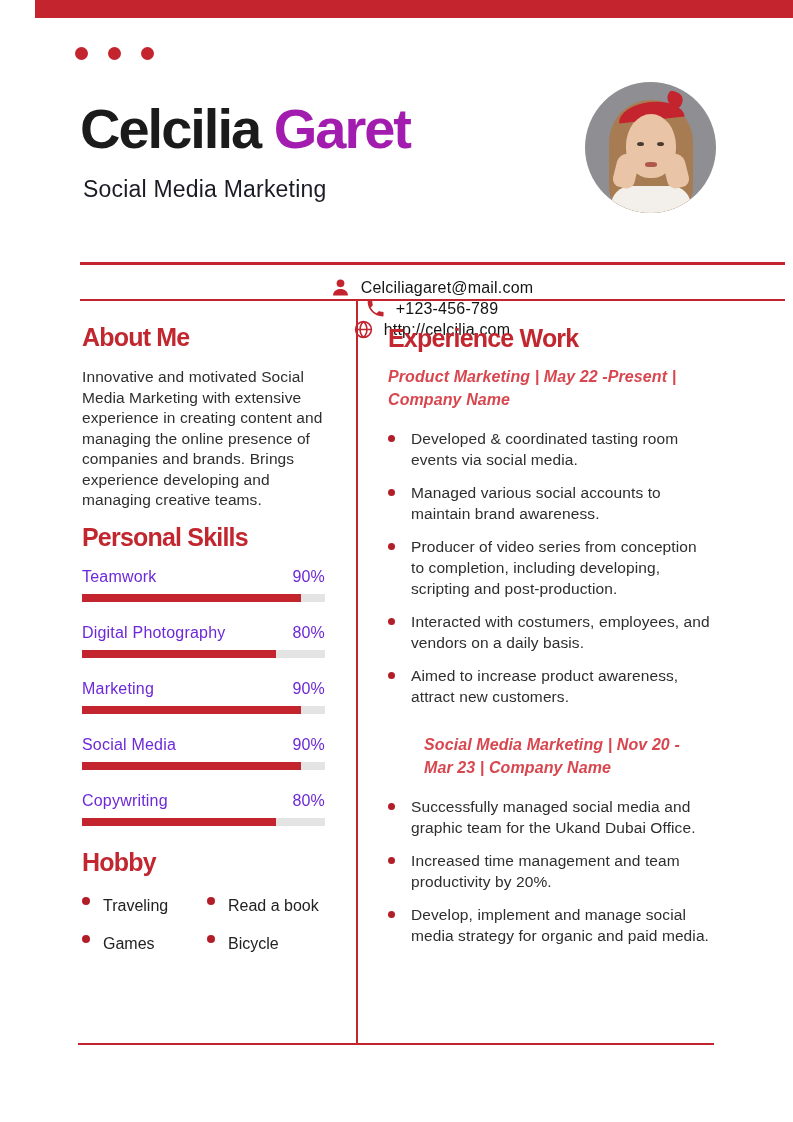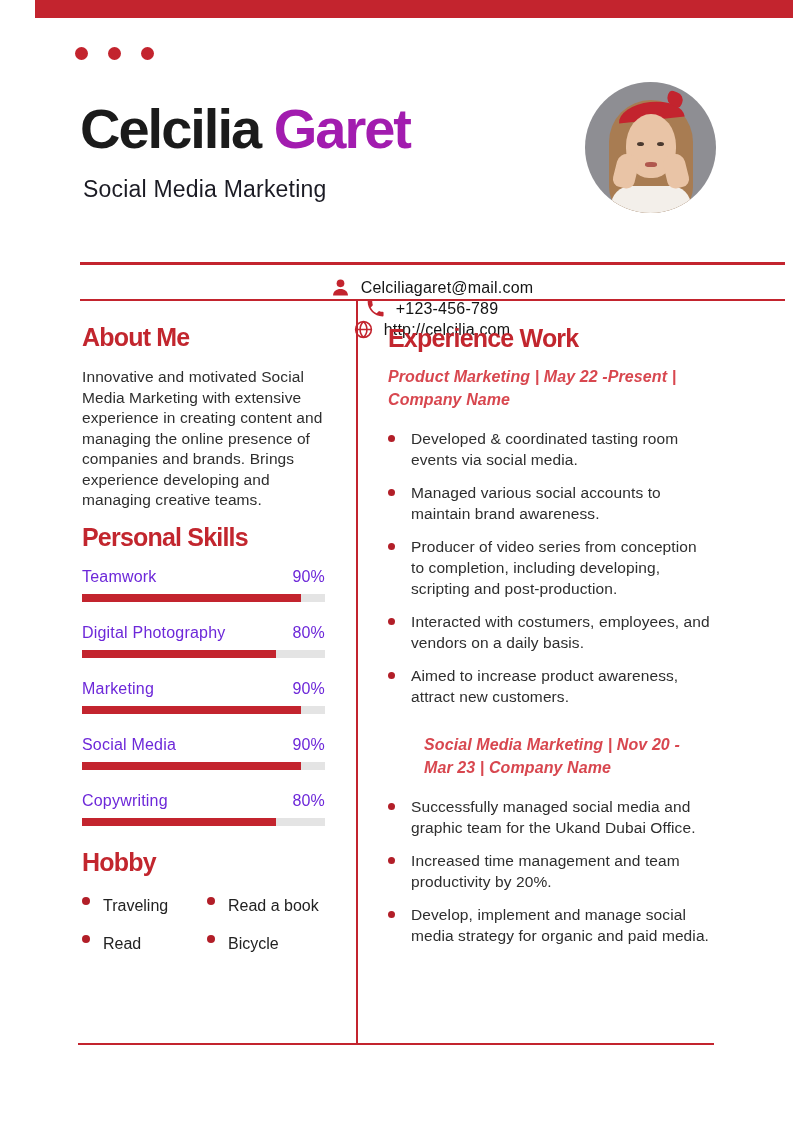--- a/index.html
+++ b/index.html
@@ -195,21 +195,21 @@
       <div class="hobby-item">
         <span class="bullet-dot"></span>
         <span>Traveling</span>
       </div>
       <div class="hobby-item">
         <span class="bullet-dot"></span>
         <span>Read a book</span>
       </div>
       <div class="hobby-item">
         <span class="bullet-dot"></span>
-        <span>Read</span>
+        <span>Games</span>
       </div>
       <div class="hobby-item">
         <span class="bullet-dot"></span>
         <span>Bicycle</span>
       </div>
     </div>
   </div>
 
   <div class="col-right">
     <h2 class="h2 exp-title">Experience Work</h2>

